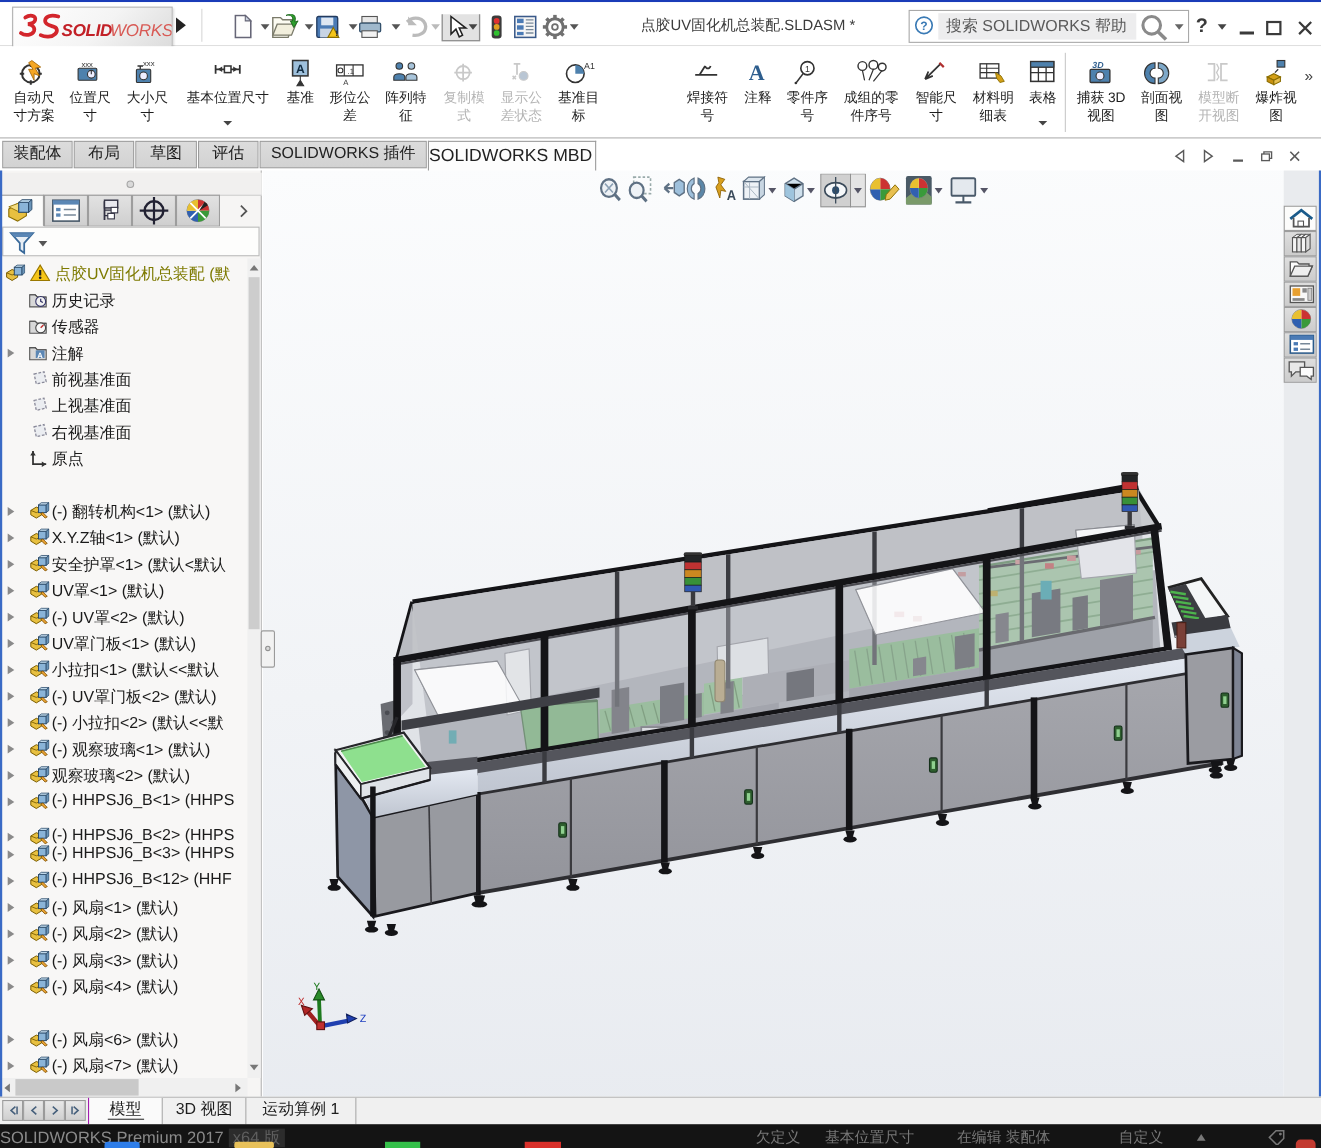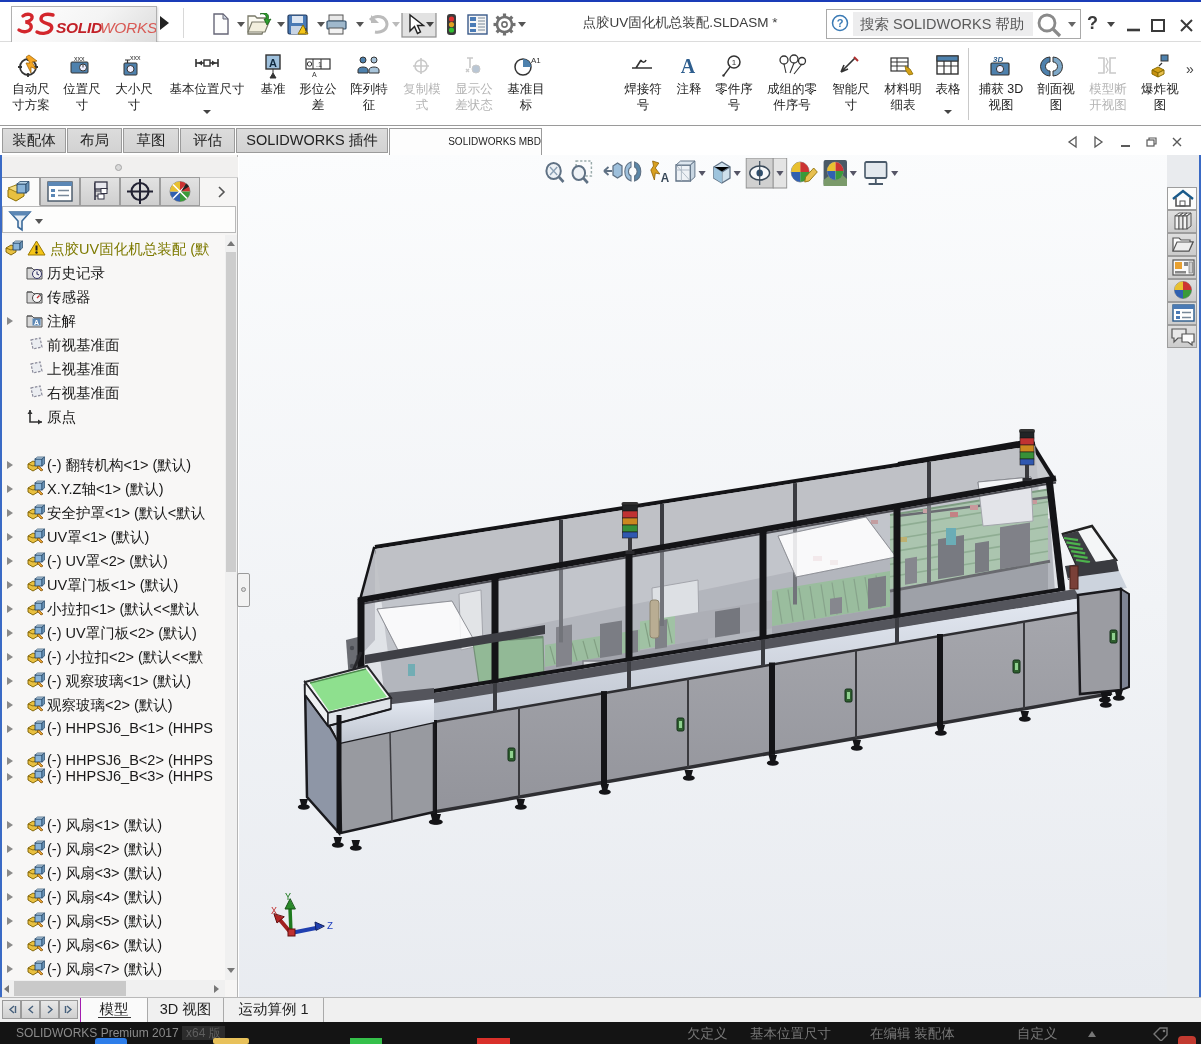--- a/index.html
+++ b/index.html
@@ -13,21 +13,21 @@
 #title{left:430px;top:14px;width:500px;text-align:center;font-size:13.5px;color:#3c3c3c}
 #searchbox{left:826px;top:9px;width:255px;height:30px;background:#fff;border:1px solid #a9a9a9}
 #searchinner{left:853px;top:12px;width:180px;height:24px;background:#ededee;font-size:14.5px;color:#5a5a5a;line-height:24px;padding-left:7px}
 .winbtn{top:14px;font-size:17px;color:#3a3a3a}
 #ribbon{left:0;top:42px;width:1201px;height:84px;background:#fff;border-bottom:1px solid #9a9a9a}
 .rbtn{position:absolute;top:11px;text-align:center;font-size:12.5px;line-height:16px;color:#1e1e1e;white-space:pre}
 .rbtn .ric{display:block;margin:0 auto 0 auto;height:28px}
 .gray{color:#b4b4b4}
 #tabrow{left:0;top:126px;width:1201px;height:29px;background:#fff}
 .tab{position:absolute;top:2px;height:25px;background:linear-gradient(#dcdcdc,#d2d2d2);border:1px solid #9b9b9b;color:#222;font-size:14.5px;text-align:center;line-height:23px}
-#tabactive{position:absolute;top:2px;height:29px;background:#fdfdfd;border:1px solid #9b9b9b;border-bottom:none;color:#222;font-size:10px;text-align:right;line-height:25px}
+#tabactive{position:absolute;top:2px;height:29px;background:#fdfdfd;border:1px solid #9b9b9b;border-bottom:none;color:#222;font-size:16px;text-align:left;line-height:25px}
 #main{left:0;top:155px;width:1201px;height:842px}
 #leftpanel{left:0;top:0;width:238px;height:842px;background:#f6f5f4;border-right:1px solid #b5b5b5}
 #paneltop{left:2px;top:2px;width:236px;height:21px;background:#f1f0ef;border-bottom:1px solid #cfcfcf}
 .ptab{position:absolute;top:22px;width:40px;height:29px;background:linear-gradient(#e2e2e2,#cfcfcf);border:1px solid #9d9d9d}
 .ptabact{background:#fbfbfa !important;border-bottom:1px solid #fbfbfa !important}
 #filterrow{left:2px;top:51px;width:234px;height:27px;background:#fdfdfc;border:1px solid #b9b9b9}
 #tree{left:0;top:80px;width:225px;height:745px;overflow:hidden;background:#f8f7f6}
 .trow{position:absolute;left:0;width:400px;height:24px;font-size:14.5px;color:#1a1a1a;white-space:nowrap}
 .trow .tx{position:absolute;left:47px;top:3px}
 .arr{position:absolute;left:7px;top:8px;width:0;height:0;border-left:6px solid #8a8a8a;border-top:4px solid transparent;border-bottom:4px solid transparent}
@@ -840,20 +840,32 @@
             <span class="ticon"><svg width="19" height="19" viewBox="0 0 19 19">
                 <path d="M2 9 l5 -3 5 2 v5 l-5 3 -5 -3 z" fill="#e8c040" stroke="#7a5d00" stroke-width=".9"></path>
                 <path d="M2 9 l5 2 5 -2" fill="none" stroke="#7a5d00" stroke-width=".8"></path>
                 <rect x="9" y="4" width="7" height="7" fill="#8ab4d8" stroke="#2a4a6a" stroke-width=".9"></rect>
                 <path d="M9 4 l2.5 -2 h7 l-2.5 2 z" fill="#c0d8ea" stroke="#2a4a6a" stroke-width=".7"></path>
                 <path d="M16 4 l2.5 -2 v7 l-2.5 2 z" fill="#6a94b8" stroke="#2a4a6a" stroke-width=".7"></path>
                 <path d="M11 12 l4 4 2 -1 -4 -4 z" fill="#e8a030" stroke="#7a4d00" stroke-width=".7"></path>
               </svg></span>
             <span class="tx">(-) HHPSJ6_B&lt;3&gt; (HHPS</span>
           </div>
+          <div class="trow" style="top:554px">
+            <span class="arr"></span>
+            <span class="ticon"><svg width="19" height="19" viewBox="0 0 19 19">
+                <path d="M2 9 l5 -3 5 2 v5 l-5 3 -5 -3 z" fill="#e8c040" stroke="#7a5d00" stroke-width=".9"></path>
+                <path d="M2 9 l5 2 5 -2" fill="none" stroke="#7a5d00" stroke-width=".8"></path>
+                <rect x="9" y="4" width="7" height="7" fill="#8ab4d8" stroke="#2a4a6a" stroke-width=".9"></rect>
+                <path d="M9 4 l2.5 -2 h7 l-2.5 2 z" fill="#c0d8ea" stroke="#2a4a6a" stroke-width=".7"></path>
+                <path d="M16 4 l2.5 -2 v7 l-2.5 2 z" fill="#6a94b8" stroke="#2a4a6a" stroke-width=".7"></path>
+                <path d="M11 12 l4 4 2 -1 -4 -4 z" fill="#e8a030" stroke="#7a4d00" stroke-width=".7"></path>
+              </svg></span>
+            <span class="tx">(-) HHPSJ6_B&lt;12&gt; (HHF</span>
+          </div>
           <div class="trow" style="top:578px">
             <span class="arr"></span>
             <span class="ticon"><svg width="19" height="19" viewBox="0 0 19 19">
                 <path d="M2 9 l5 -3 5 2 v5 l-5 3 -5 -3 z" fill="#e8c040" stroke="#7a5d00" stroke-width=".9"></path>
                 <path d="M2 9 l5 2 5 -2" fill="none" stroke="#7a5d00" stroke-width=".8"></path>
                 <rect x="9" y="4" width="7" height="7" fill="#8ab4d8" stroke="#2a4a6a" stroke-width=".9"></rect>
                 <path d="M9 4 l2.5 -2 h7 l-2.5 2 z" fill="#c0d8ea" stroke="#2a4a6a" stroke-width=".7"></path>
                 <path d="M16 4 l2.5 -2 v7 l-2.5 2 z" fill="#6a94b8" stroke="#2a4a6a" stroke-width=".7"></path>
                 <path d="M11 12 l4 4 2 -1 -4 -4 z" fill="#e8a030" stroke="#7a4d00" stroke-width=".7"></path>
               </svg></span>
@@ -887,32 +899,20 @@
             <span class="arr"></span>
             <span class="ticon"><svg width="19" height="19" viewBox="0 0 19 19">
                 <path d="M2 9 l5 -3 5 2 v5 l-5 3 -5 -3 z" fill="#e8c040" stroke="#7a5d00" stroke-width=".9"></path>
                 <path d="M2 9 l5 2 5 -2" fill="none" stroke="#7a5d00" stroke-width=".8"></path>
                 <rect x="9" y="4" width="7" height="7" fill="#8ab4d8" stroke="#2a4a6a" stroke-width=".9"></rect>
                 <path d="M9 4 l2.5 -2 h7 l-2.5 2 z" fill="#c0d8ea" stroke="#2a4a6a" stroke-width=".7"></path>
                 <path d="M16 4 l2.5 -2 v7 l-2.5 2 z" fill="#6a94b8" stroke="#2a4a6a" stroke-width=".7"></path>
                 <path d="M11 12 l4 4 2 -1 -4 -4 z" fill="#e8a030" stroke="#7a4d00" stroke-width=".7"></path>
               </svg></span>
             <span class="tx">(-) 风扇&lt;4&gt; (默认)</span>
-          </div>
-          <div class="trow" style="top:674px">
-            <span class="arr"></span>
-            <span class="ticon"><svg width="19" height="19" viewBox="0 0 19 19">
-                <path d="M2 9 l5 -3 5 2 v5 l-5 3 -5 -3 z" fill="#e8c040" stroke="#7a5d00" stroke-width=".9"></path>
-                <path d="M2 9 l5 2 5 -2" fill="none" stroke="#7a5d00" stroke-width=".8"></path>
-                <rect x="9" y="4" width="7" height="7" fill="#8ab4d8" stroke="#2a4a6a" stroke-width=".9"></rect>
-                <path d="M9 4 l2.5 -2 h7 l-2.5 2 z" fill="#c0d8ea" stroke="#2a4a6a" stroke-width=".7"></path>
-                <path d="M16 4 l2.5 -2 v7 l-2.5 2 z" fill="#6a94b8" stroke="#2a4a6a" stroke-width=".7"></path>
-                <path d="M11 12 l4 4 2 -1 -4 -4 z" fill="#e8a030" stroke="#7a4d00" stroke-width=".7"></path>
-              </svg></span>
-            <span class="tx">(-) 风扇&lt;5&gt; (默认)</span>
           </div>
           <div class="trow" style="top:698px">
             <span class="arr"></span>
             <span class="ticon"><svg width="19" height="19" viewBox="0 0 19 19">
                 <path d="M2 9 l5 -3 5 2 v5 l-5 3 -5 -3 z" fill="#e8c040" stroke="#7a5d00" stroke-width=".9"></path>
                 <path d="M2 9 l5 2 5 -2" fill="none" stroke="#7a5d00" stroke-width=".8"></path>
                 <rect x="9" y="4" width="7" height="7" fill="#8ab4d8" stroke="#2a4a6a" stroke-width=".9"></rect>
                 <path d="M9 4 l2.5 -2 h7 l-2.5 2 z" fill="#c0d8ea" stroke="#2a4a6a" stroke-width=".7"></path>
                 <path d="M16 4 l2.5 -2 v7 l-2.5 2 z" fill="#6a94b8" stroke="#2a4a6a" stroke-width=".7"></path>
                 <path d="M11 12 l4 4 2 -1 -4 -4 z" fill="#e8a030" stroke="#7a4d00" stroke-width=".7"></path>
@@ -1010,21 +1010,21 @@
 <path d="M31 6 l-4 3.5 4 3.5"></path>
 <path d="M46 6 l4 3.5 -4 3.5"></path>
 <path d="M65 6 l4 3.5 -4 3.5 M63.5 6 v7"></path>
 </g>
       </svg>
 <div class="btab" style="left:80px;width:68px;background:#fafafa;border-left:1px solid #a21caf"><span style="border-bottom:1px solid #333;padding:0 2px">模型</span></div>
 <div class="btab" style="left:148px;width:76px">3D 视图</div>
 <div class="btab" style="left:224px;width:100px">运动算例 1</div>
 </div>
 <div class="abs" id="statusbar">
-<div class="stx" style="left:16px;color:#8a8a8a;font-size:12px">SOLIDWORKS Premium 2017 <span style="color:#5e5e5e;background:#2c2c2c;padding:0 4px">x64 版</span></div>
+<div class="stx" style="left:0;color:#8a8a8a;font-size:15px">SOLIDWORKS Premium 2017 <span style="color:#5e5e5e;background:#2c2c2c;padding:0 4px">x64 版</span></div>
 <div class="stx" style="left:687px">欠定义</div>
 <div class="stx" style="left:750px">基本位置尺寸</div>
 <div class="stx" style="left:870px">在编辑 装配体</div>
 <div class="stx" style="left:1017px">自定义</div>
 <div class="abs" style="left:1088px;top:9px;width:0;height:0;border-bottom:6px solid #787878;border-left:4px solid transparent;border-right:4px solid transparent"></div>
 <svg class="abs" style="left:1152px;top:4px" width="18" height="15" viewBox="0 0 18 15">
         <path d="M2 8 L8 2 h7 v7 l-6 6 z" fill="none" stroke="#777" stroke-width="1.4"></path>
         <circle cx="12" cy="5" r="1.3" fill="#777"></circle>
       </svg>
 <div class="abs" style="left:95px;top:16px;width:32px;height:6px;background:#2d7de9;border-radius:3px 3px 0 0"></div>

